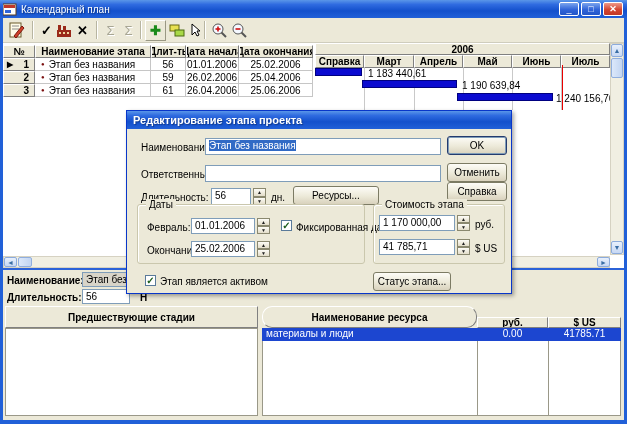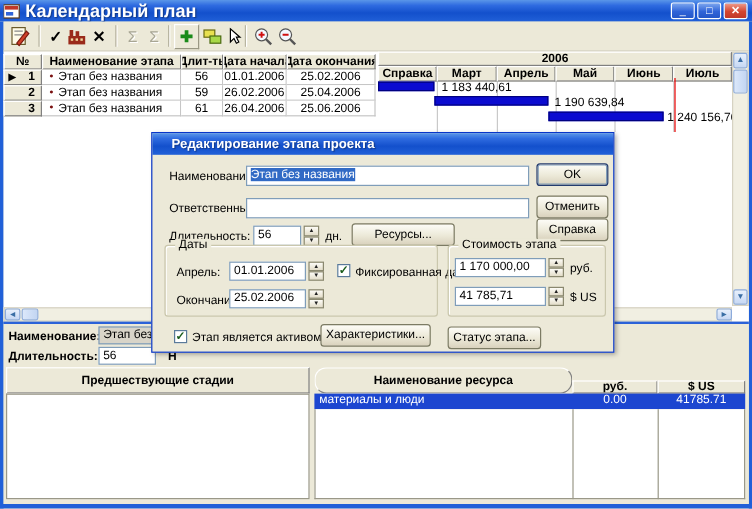--- a/index.html
+++ b/index.html
@@ -5,21 +5,21 @@
   * { margin:0; padding:0; box-sizing:border-box; }
   html,body { width:627px; height:424px; }
   body { font-family:"Liberation Sans", sans-serif; font-size:10px; color:#000; background:#ECE9D8; overflow:hidden; }
   #app { position:relative; width:627px; height:424px; background:#ECE9D8; overflow:hidden; }
   .abs { position:absolute; }
 
   
   .titlebar { left:0; top:0; width:627px; height:18px;
     background:linear-gradient(180deg,#5a96e8 0%,#2f6be0 25%,#1350cc 60%,#2160d8 100%);
     display:flex; align-items:center; padding:0 3px; }
-  .titlebar .title { color:#fff; font-weight:bold; font-size:15px; margin-left:4px;
+  .titlebar .title { color:#fff; font-weight:normal; font-size:10px; margin-left:4px;
     text-shadow:1px 1px 1px #123a8a; white-space:nowrap; }
   .win-btns { position:absolute; right:4px; top:2px; display:flex; gap:2px; }
   .wbtn { width:20px; height:14px; border-radius:2px; border:1px solid #fff;
     color:#fff; font-size:9px; line-height:12px; text-align:center;
     background:linear-gradient(180deg,#7aa4ee,#3064d8 55%,#2356c8); }
   .wbtn.close { background:linear-gradient(180deg,#ee9a8a,#d44530 55%,#c03828); font-weight:bold; }
   .border-strip { background:#2160d8; }
 
   
   .toolbar { left:3px; top:18px; width:621px; height:25px; background:#ECE9D8;
@@ -67,21 +67,21 @@
   .gbar { position:absolute; height:8px; background:#0b0bd0; border:1px solid #000080; }
   .glabel { position:absolute; font-size:10px; white-space:nowrap; }
   .redline { position:absolute; width:1px; background:#e80000; }
 
   
   #dialog { left:126px; top:110px; width:386px; height:184px; background:#ECE9D8;
     border:1px solid #0836c9; box-shadow:2px 2px 4px rgba(0,0,0,.35); z-index:10; }
   #dialog .dtitle { position:absolute; left:0; top:0; width:100%; height:18px;
     background:linear-gradient(180deg,#5a96e8 0%,#2f6be0 25%,#1350cc 60%,#2160d8 100%);
     color:#fff; font-weight:bold; font-size:11px; display:flex; align-items:center;
-    padding-left:16px; text-shadow:1px 1px 1px #123a8a; }
+    padding-left:6px; text-shadow:1px 1px 1px #123a8a; }
   .sel-text { background:#316AC5; color:#fff; }
 
   .bold { font-weight:bold; }
   .nw { white-space:nowrap; }
 </style>
 </head>
 <body>
 
 <div id="app">
 
@@ -294,21 +294,21 @@
       <span>▲</span>
         <span>▼</span>
     </div>
     <span class="abs nw" style="left:144px;top:81px;">дн.</span>
     <div class="abs xp-btn" style="left:166px;top:75px;width:86px;height:19px;">Ресурсы...</div>
     <div class="abs xp-btn" style="left:320px;top:71px;width:60px;height:19px;">Справка</div>
 
     <div class="abs grp" style="left:10px;top:93px;width:228px;height:60px;">
       <span class="grp-lbl">Даты</span>
     </div>
-    <span class="abs nw" style="left:20px;top:111px;">Апрель:</span>
+    <span class="abs nw" style="left:20px;top:111px;">Февраль:</span>
     <div class="abs tfield" style="left:64px;top:107px;width:64px;height:16px;">01.01.2006</div>
     <div class="abs spin" style="left:130px;top:107px;width:13px;height:16px;">
       <span>▲</span>
         <span>▼</span>
     </div>
     <div class="abs cb" style="left:154px;top:109px;">✓</div>
     <span class="abs nw" style="left:169px;top:111px;">Фиксированная дата</span>
     <span class="abs nw" style="left:20px;top:134px;">Окончание:</span>
     <div class="abs tfield" style="left:64px;top:130px;width:64px;height:16px;">25.02.2006</div>
     <div class="abs spin" style="left:130px;top:130px;width:13px;height:16px;">
@@ -327,17 +327,16 @@
     <span class="abs nw" style="left:348px;top:108px;">руб.</span>
     <div class="abs tfield" style="left:252px;top:128px;width:76px;height:16px;">41 785,71</div>
     <div class="abs spin" style="left:330px;top:128px;width:13px;height:16px;">
       <span>▲</span>
         <span>▼</span>
     </div>
     <span class="abs nw" style="left:348px;top:132px;">$ US</span>
 
     <div class="abs cb" style="left:18px;top:164px;">✓</div>
     <span class="abs nw" style="left:33px;top:165px;">Этап является активом</span>
-    <div class="abs xp-btn" style="left:140px;top:159px;width:92px;height:19px;">Характеристики...</div>
     <div class="abs xp-btn" style="left:246px;top:161px;width:78px;height:19px;">Статус этапа...</div>
   </div>
 
 </div>
 
 </body></html>

